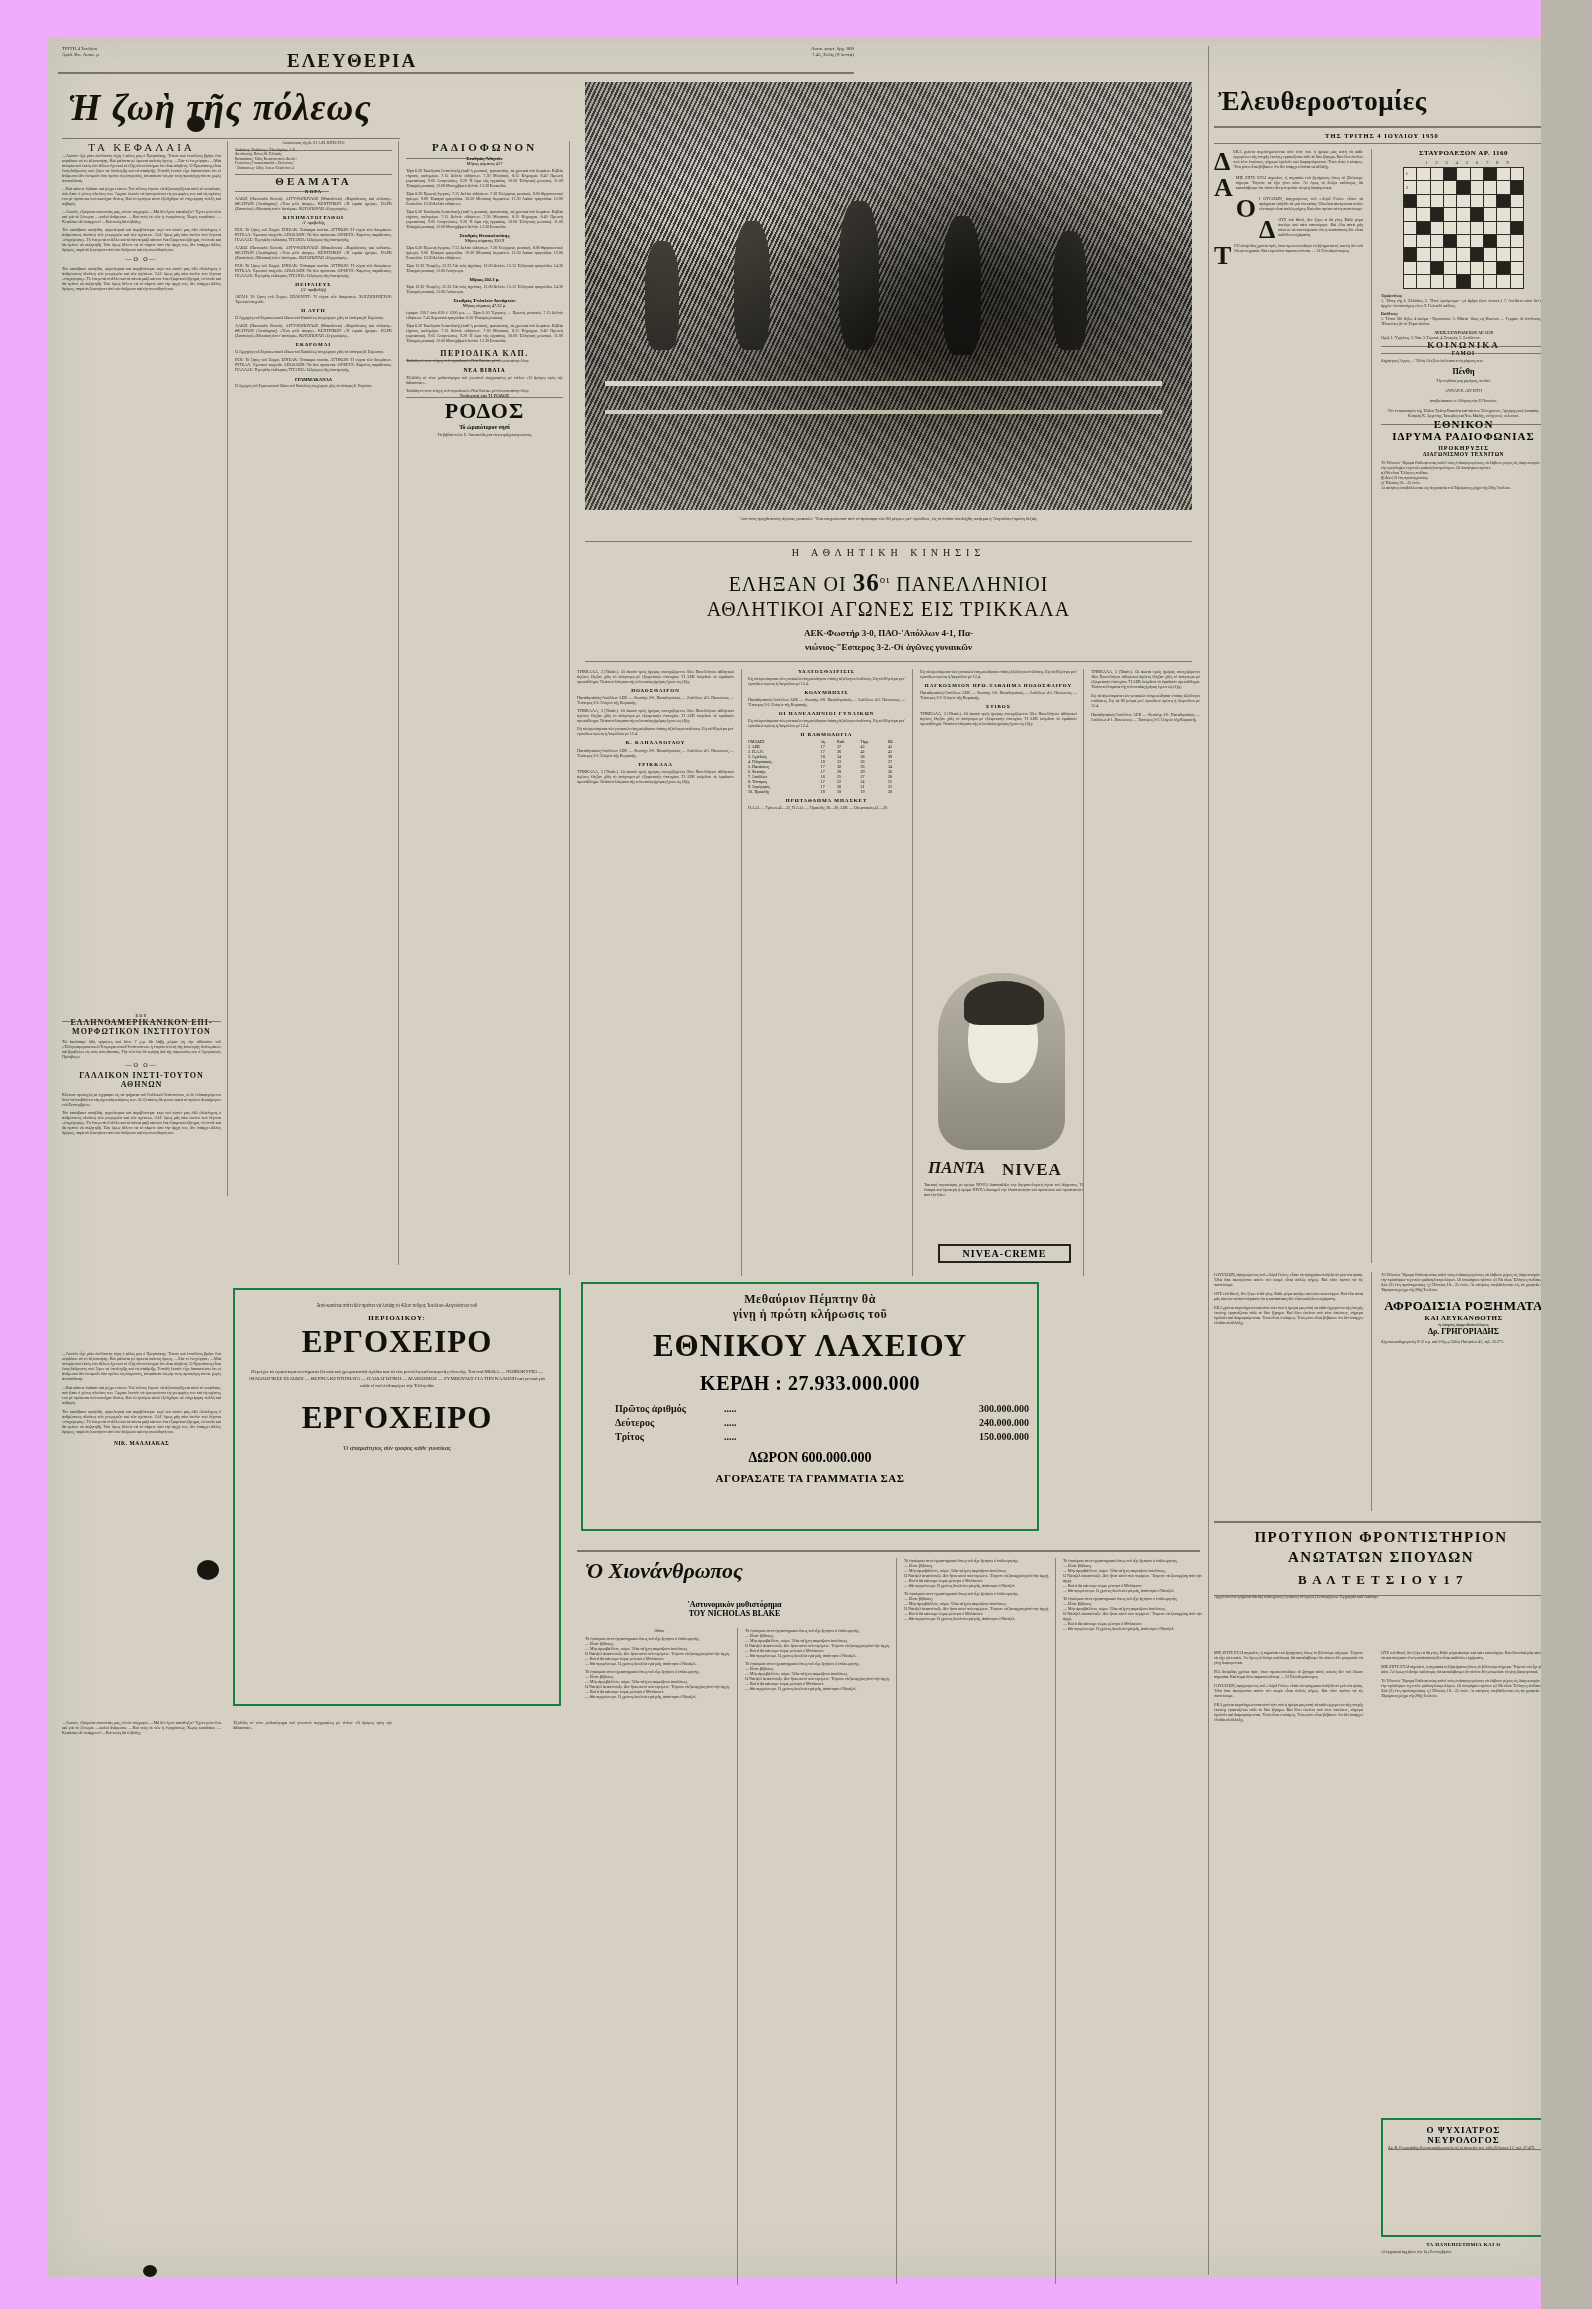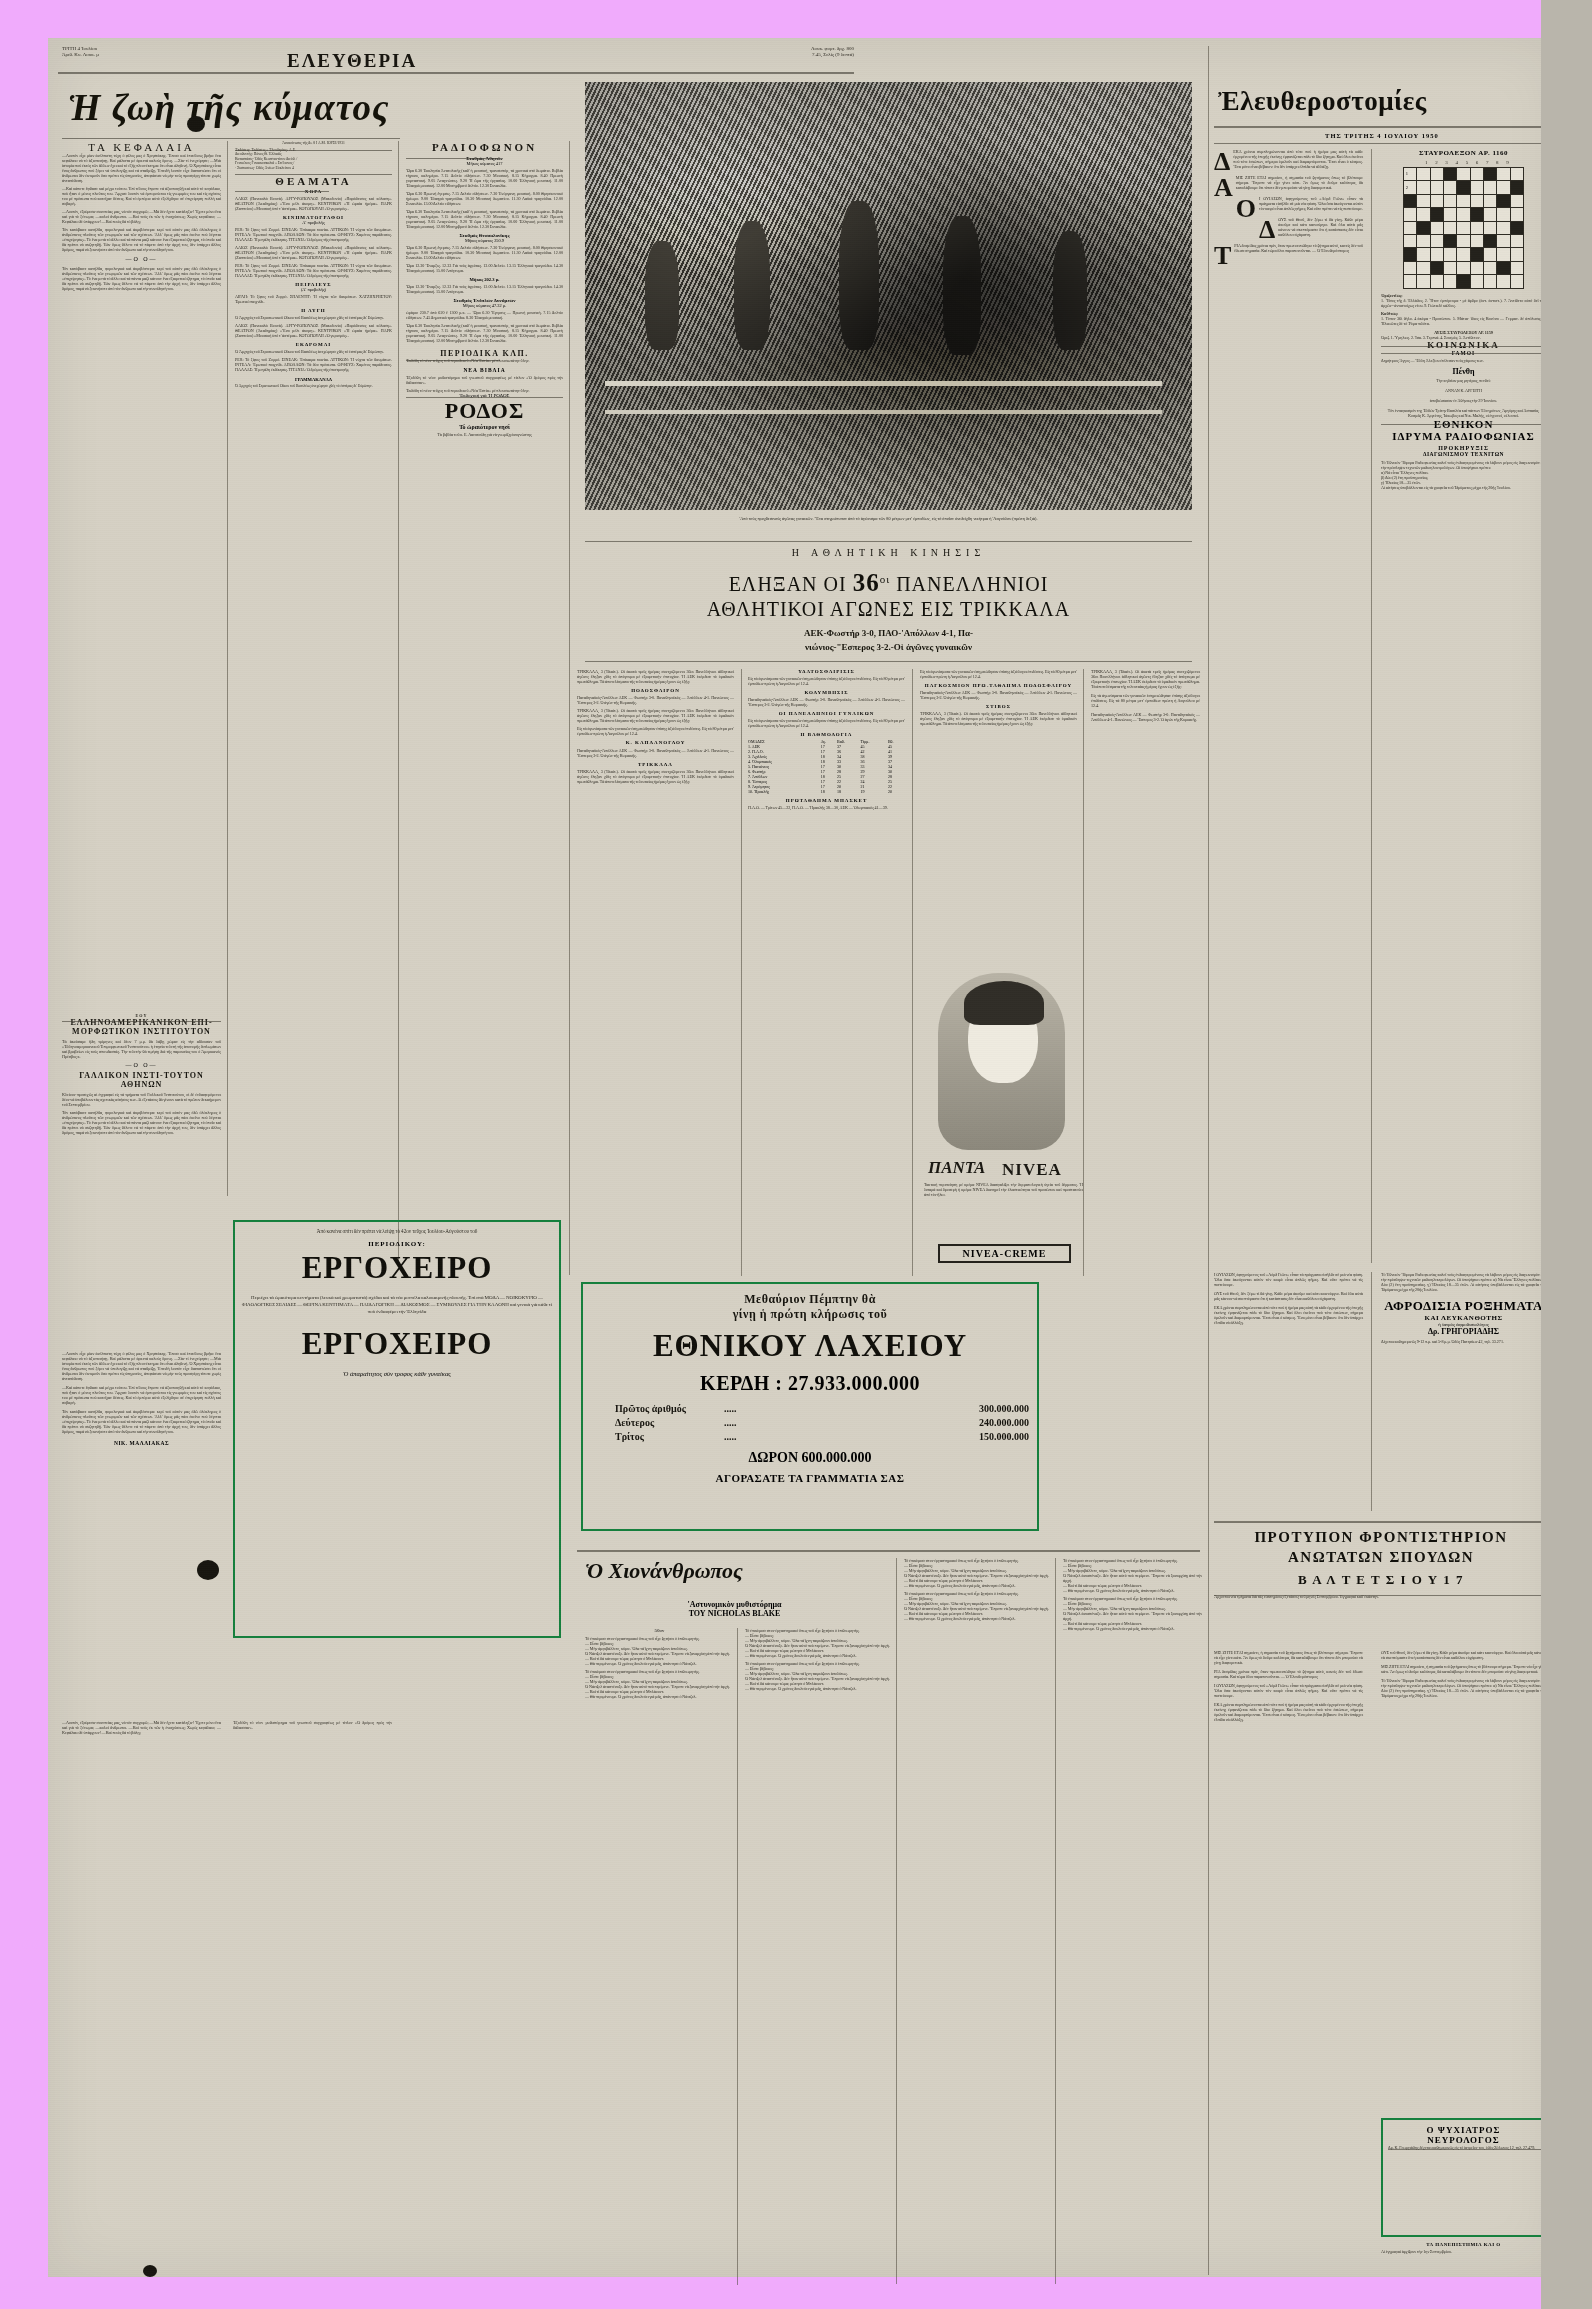--- a/index.html
+++ b/index.html
@@ -101,21 +101,21 @@
     <div class="hdr-meta">ΤΡΙΤΗ 4 Ἰουλίου</div>
     <div class="hdr-meta">Ἀριθ. Κυ. Λουκ. μ</div>
   </div>
   <div class="col masthead" style="left:239px;top:12px;">ΕΛΕΥΘΕΡΙΑ</div>
   <div class="col" style="left:637px;top:8px;width:169px;text-align:right;">
     <div class="hdr-meta">Λουκ. φορτ. δρχ. 800</div>
     <div class="hdr-meta">7.45, Σελίς (9 λεπτά)</div>
   </div>
   <div class="rule-h thick" style="left:10px;top:34px;width:796px;"></div>
 
-  <div class="col script-title" style="left:20px;top:48px;width:368px;">Ἡ ζωὴ τῆς κύματος</div>
+  <div class="col script-title" style="left:20px;top:48px;width:368px;">Ἡ ζωὴ τῆς πόλεως</div>
   <div class="rule-h" style="left:14px;top:100px;width:338px;"></div>
 
   <div class="col" style="left:14px;top:103px;width:159px;">
     <div class="sec-title" style="margin-bottom:0;">ΤΑ ΚΕΦΑΛΑΙΑ</div>
     <div class="tiny">—Λοιπόν εἶχε μίαν ἀνέλπιστη τύχη ὁ φίλος μας ὁ Χρηστάκης. Ἔπεσε καί ἐπιτέλους βρῆκε ἕνα κεφάλαιο νά τό ἀξιοποιήσῃ. Καί μάλιστα μέ ἀρκετά καλούς ὅρους. —Σάν τί ἐνεχείρησε; —Μιά ἱστορία ποὺ ἐκτὸς τῶν ἄλλων ἔχει καί τό ἐξῆς πλεονέκτημα: ὅτι εἶναι ἀληθινή. Ὁ Χρηστάκης εἶναι ἕνας ἄνθρωπος ποὺ ξέρει νά ὑπολογίζῃ καί νά σταθμίζῃ. Ἐπειδή λοιπόν εἶχε διαπιστώσει ὅτι οἱ ἄνθρωποι δὲν ἐκτιμοῦν ὅσο πρέπει τίς ὑπηρεσίες, ἀπεφάσισε νά μήν τούς προσφέρῃ τίποτε χωρίς ἀνταπόδοση.</div>
     <div class="tiny" style="margin-top:3px;">—Καί κάποτε ἔφθασε καί μέχρι τούτου. Ἐπί τέλους ἔπρεπε νά ἀξιοποιηθῇ καί αὐτό τό κεφάλαιο, ποὺ ἦταν ὁ μόνος πλοῦτος του. Ἄρχισε λοιπόν νά ἐμπορεύεται τίς γνωριμίες του καί τίς σχέσεις του μέ πρόσωπα ποὺ κατεῖχαν θέσεις. Καί τό ἐμπόριο αὐτό ἐξελίχθηκε σέ ἐπιχείρηση πολλή καί σοβαρή.</div>
     <div class="tiny" style="margin-top:3px;">—Λοιπόν, ἐξαίρεσιν συνεπείας μας, νά τόν συγχαρῶ; —Μά δέν ἔχετε κατάληξιν! Ἔχετε μόνο ἕνα καί γιά τὸ ξένωμα; —καλοί ἄνθρωποι. —Καί τούς ἐκ τῶν ἡ ἐνισχύσεως; Χωρίς κεφάλαιο; —Κεφάλαιο δὲ ὑπάρχουν! —Καί ποιός θά τό βάλῃ; </div>
     <div class="tiny" style="margin-top:3px;">Τόν κατάβαινε κατήλθα, φορολογικά καί ἀκριβέστερα: κερί τού αὐτόν μας ἐδῶ ὀλόκληρος ὁ ἀνθρώπινος πλοῦτος τῶν γνωριμιῶν καί τῶν σχέσεων. Ἄλλ' ὅμως μᾶς πάει ἐκεῖνο ποὺ λέγεται «ἐπιχείρησις». Τό ἕνα μετά τό ἄλλο καί τά πάντα μαζί κάνουν ἕνα ἐξαιρετικό ζήτημα, τό ὁποῖο καί θὰ πρέπει νά συζητηθῇ. Ἐάν ὅμως θέλετε νά τὸ πάρετε ἀπό τὴν ἀρχή του, δὲν ὑπάρχει ἄλλος δρόμος, παρά νά ξεκινήσετε ἀπό τὸν ἄνθρωπο καί τὴν συνείδησή του.</div>
     <div class="hr-dot" style="margin:4px 0;">—Ο Ο—</div>
     <div class="tiny">Τόν κατάβαινε κατήλθα, φορολογικά καί ἀκριβέστερα: κερί τού αὐτόν μας ἐδῶ ὀλόκληρος ὁ ἀνθρώπινος πλοῦτος τῶν γνωριμιῶν καί τῶν σχέσεων. Ἄλλ' ὅμως μᾶς πάει ἐκεῖνο ποὺ λέγεται «ἐπιχείρησις». Τό ἕνα μετά τό ἄλλο καί τά πάντα μαζί κάνουν ἕνα ἐξαιρετικό ζήτημα, τό ὁποῖο καί θὰ πρέπει νά συζητηθῇ. Ἐάν ὅμως θέλετε νά τὸ πάρετε ἀπό τὴν ἀρχή του, δὲν ὑπάρχει ἄλλος δρόμος, παρά νά ξεκινήσετε ἀπό τὸν ἄνθρωπο καί τὴν συνείδησή του.</div>
@@ -163,21 +163,21 @@
     <div class="tiny" style="margin-top:3px;">ΛΑΙΟΣ (Πανικαλά Βουνά). ΑΡΓΥ-ΡΟΠΟΥΛΟΣ (Μακεδονία) «Παράδεισος καί κόλαση». ΘΕΑΤΡΟΝ (Ἀκαδημίας) «Ἕνα μέλι ἀκομη». ΚΕΝΤΡΙΚΟΝ «Ἡ ὡραία ἡμέρα». ΠΑΡΚ (Ζαππείου) «Μουσική ὑπό τ' ἀστέρια». ΚΟΤΟΠΟΥΛΗ «Ὁ γυρισμός».</div>
     <div class="center bold" style="font-size:5px;letter-spacing:1px;margin-top:4px;">ΕΚΔΡΟΜΑΙ</div>
     <div class="tiny" style="margin-top:2px;">Ὁ Ἀρχηγός τοῦ Στρατιωτικοῦ Οἴκου τοῦ Βασιλέως ἀνεχώρησε χθές τό ἑσπέρας δι' Εὐρώπην.</div>
     <div class="tiny" style="margin-top:3px;">ΡΕΞ: Τό ξίφος τοῦ Ζορρό. ΣΙΝΕΑΚ: Ἐπίκαιρα ταινίαι. ΑΤΤΙΚΟΝ: Ἡ νύχτα τῶν θαυμάτων. ΙΝΤΕΑΛ: Ἐρωτικό παιχνίδι. ΑΠΟΛΛΩΝ: Τὰ δύο πρόσωπα. ΟΡΦΕΥΣ: Χαμένος παράδεισος. ΠΑΛΛΑΣ: Ἡ μεγάλη ἐκδίκησις. ΤΙΤΑΝΙΑ: Ὁ δρόμος τῆς ἐπιστροφῆς.</div>
     <div class="center bold" style="font-size:4.6px;margin-top:5px;">ΓΡΑΜΜΑΚΑΝΑΛ</div>
     <div class="micro" style="margin-top:2px;">Ὁ Ἀρχηγός τοῦ Στρατιωτικοῦ Οἴκου τοῦ Βασιλέως ἀνεχώρησε χθές τό ἑσπέρας δι' Εὐρώπην.</div>
   </div>
 
   <div class="rule-v" style="left:350px;top:103px;height:1124px;"></div>
 
-  <div class="col box2" style="left:185px;top:1182px;width:328px;height:418px;padding:6px;box-sizing:border-box;">
+  <div class="col box2" style="left:185px;top:1250px;width:328px;height:418px;padding:12px;box-sizing:border-box;">
     <div class="tiny center" style="font-size:5.2px;line-height:6.6px;">Ἀπό κανένα σπίτι δέν πρέπει νὰ λείψῃ τὸ 42ον τεῦχος Ἰουλίου-Αὐγούστου τοῦ</div>
     <div class="center bold" style="font-size:7px;margin-top:5px;letter-spacing:1px;">ΠΕΡΙΟΔΙΚΟΥ:</div>
     <div class="ergo" style="margin-top:2px;">ΕΡΓΟΧΕΙΡΟ</div>
     <div class="tiny" style="margin-top:8px;font-size:5px;line-height:7.4px;text-align:center;">Περιέχει τὰ ὡραιότερα κεντήματα (λευκὰ καὶ χρωματιστά) σχέδια καὶ τὰ νέα μοντέλα καλοκαιρινῆς πλεκτῆς. Ἐπὶ στὰ ΜΟΔΑ — ΝΟΙΚΟΚΥΡΙΟ — ΦΙΛΟΛΟΓΙΚΕΣ ΣΕΛΙΔΕΣ — ΘΕΡΙΝΑ ΚΕΝΤΗΜΑΤΑ — ΠΑΙΔΑΓΩΓΙΚΗ — ΔΙΑΚΟΣΜΟΣ — ΣΥΜΒΟΥΛΕΣ ΓΙΑ ΤΗΝ ΚΑΛΟΝΗ καὶ γενικά γιὰ κάθε τί ποὺ ἐνδιαφέρει τὴν Ἑλληνίδα</div>
     <div class="ergo" style="margin-top:10px;">ΕΡΓΟΧΕΙΡΟ</div>
     <div class="center" style="font-size:6.5px;margin-top:8px;font-style:italic;">Ὁ ἀπαραίτητος σύν τροφος κάθε γυναίκας</div>
   </div>
 
   <div class="col" style="left:358px;top:103px;width:157px;">
     <div class="sec-title b" style="margin-bottom:3px;">ΡΑΔΙΟΦΩΝΟΝ</div>

